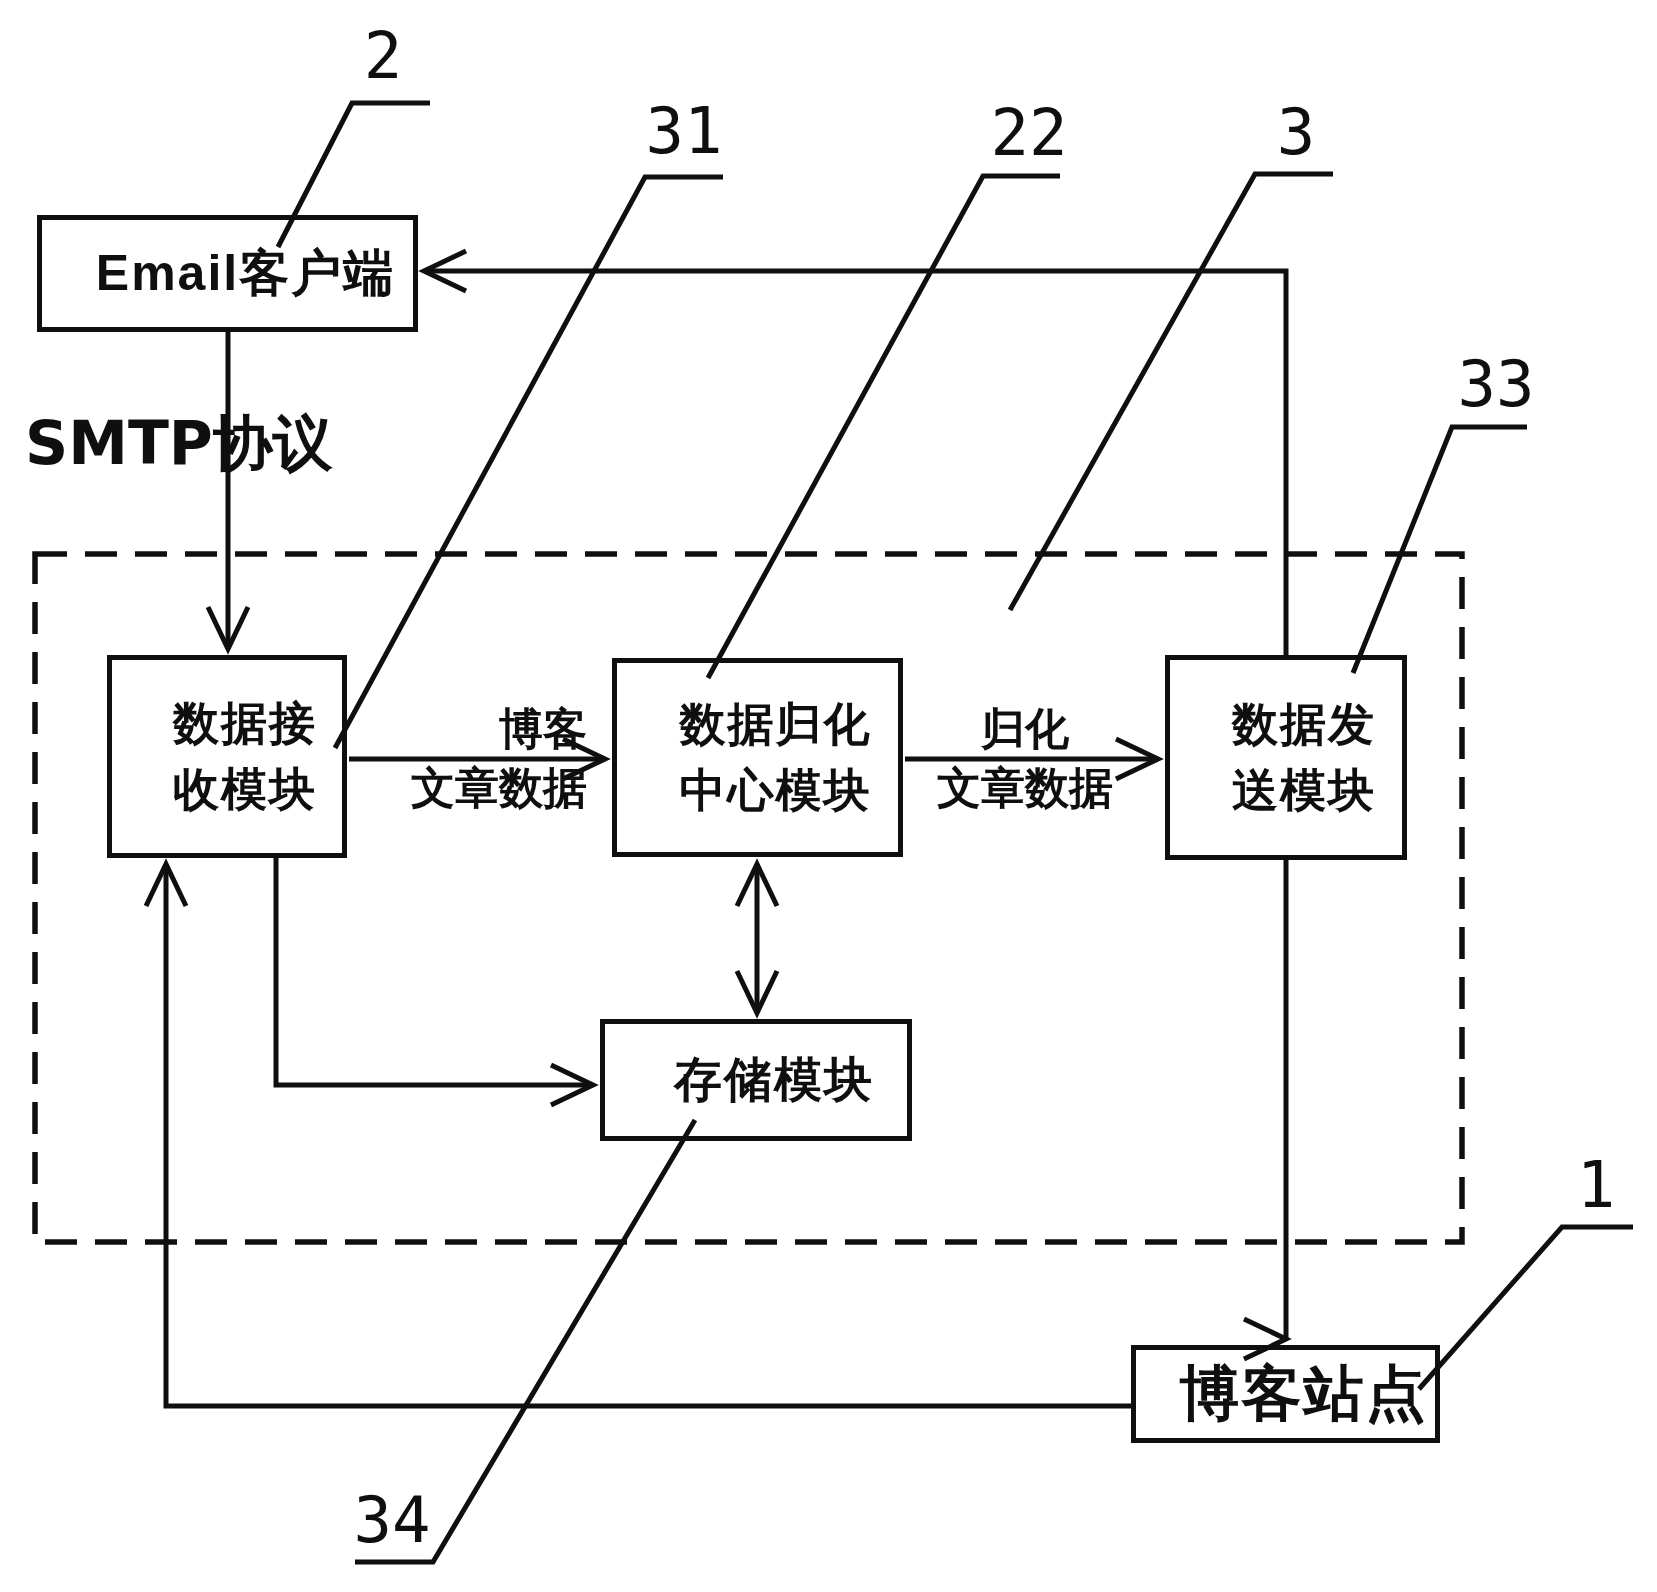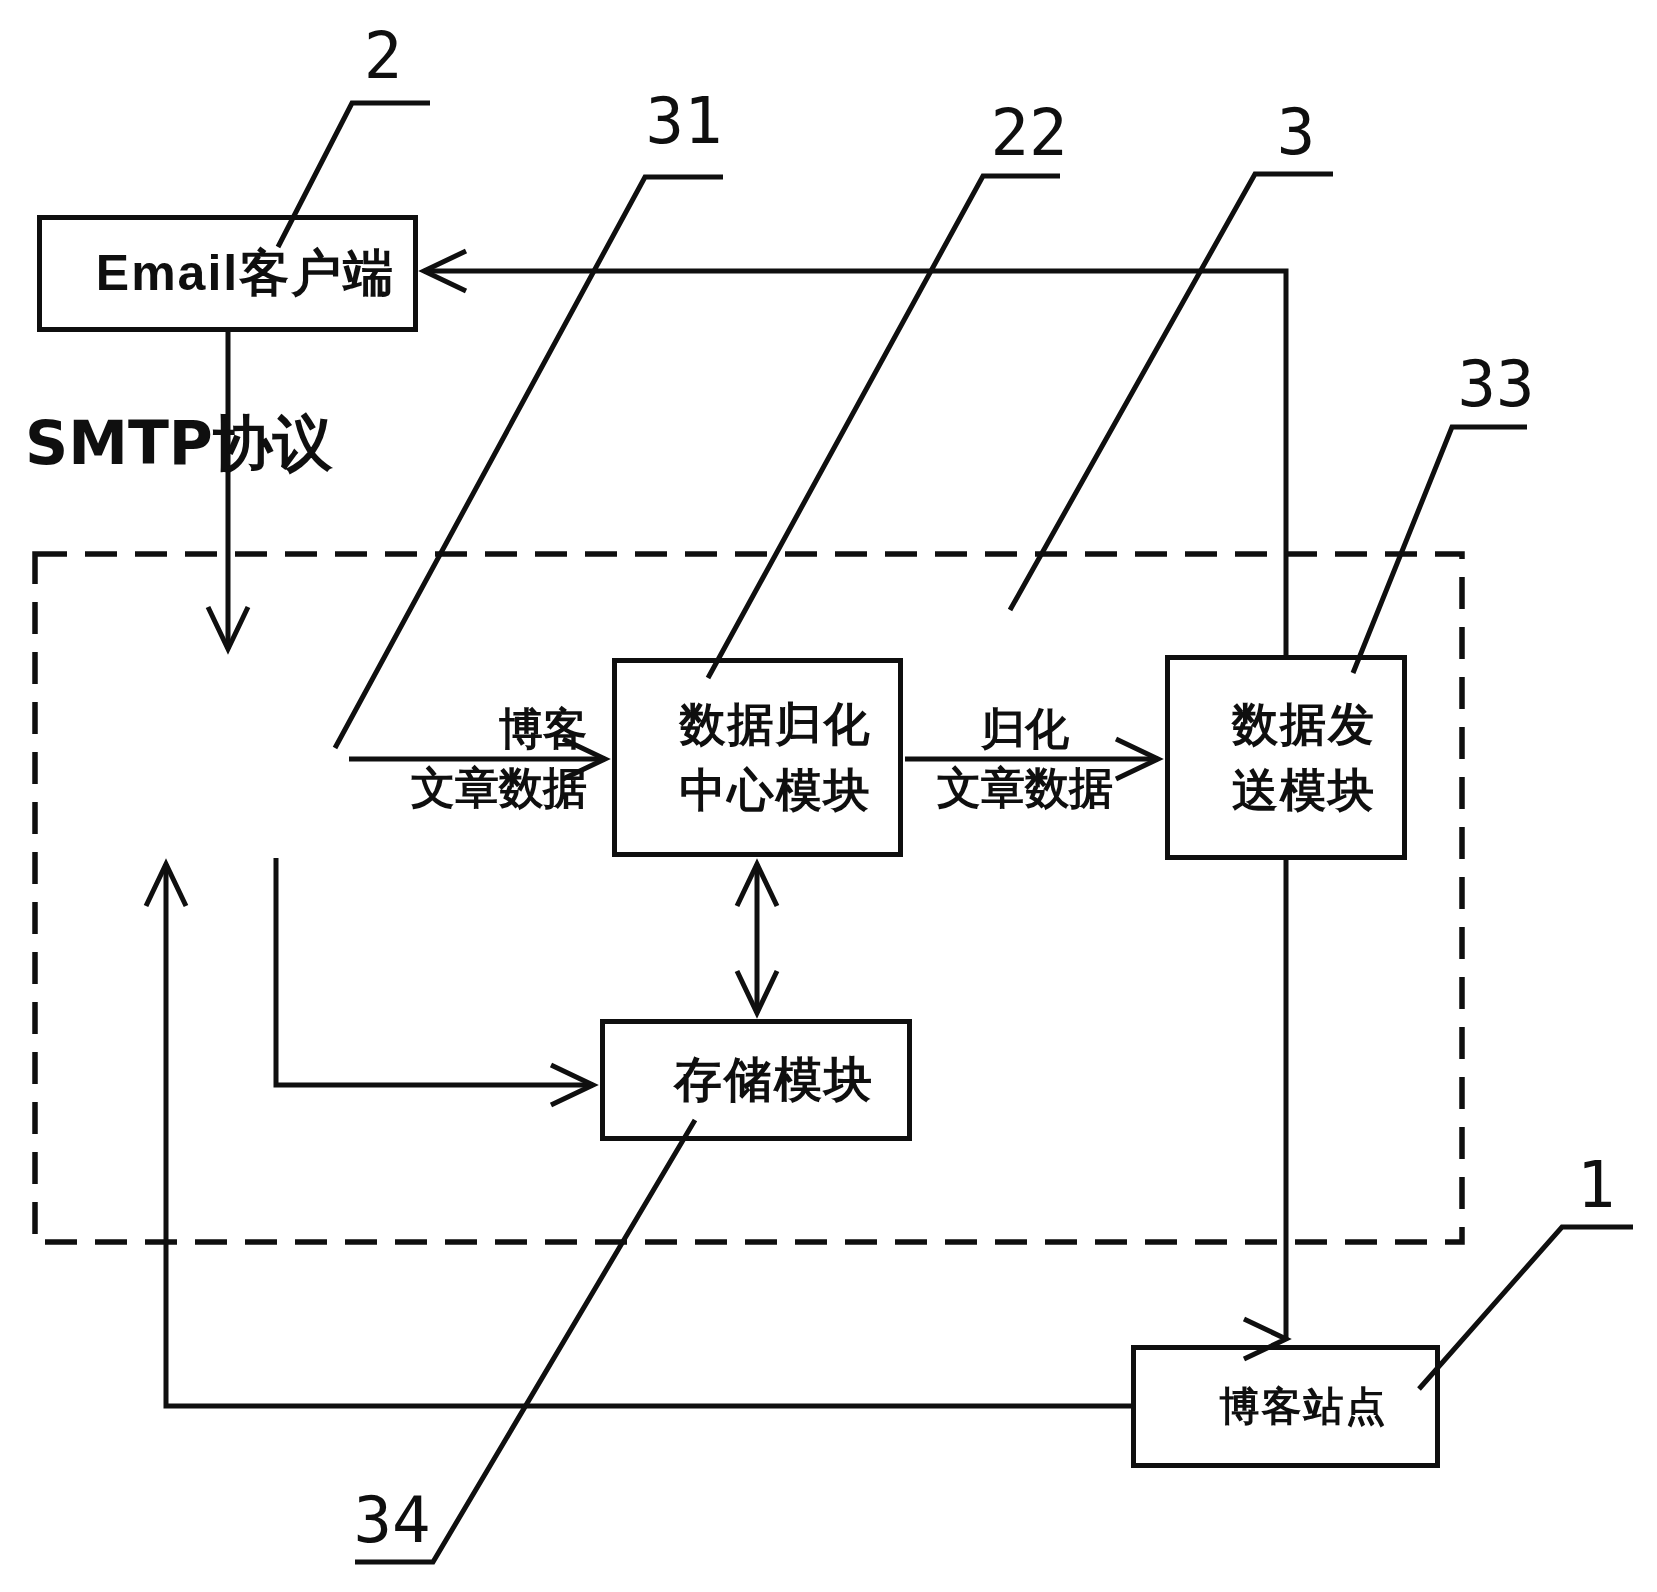--- a/index.html
+++ b/index.html
@@ -37,21 +37,21 @@
     line-height: 1.42;
     letter-spacing: 2px;
     z-index: 2;
     padding-left: 36px;
   }
   .box-email    { left: 37px;   top: 215px;  width: 381px; height: 117px; font-size: 50px; }
   .box-receive  { left: 107px;  top: 655px;  width: 240px; height: 203px; }
   .box-normal   { left: 612px;  top: 658px;  width: 291px; height: 199px; }
   .box-send     { left: 1165px; top: 655px;  width: 242px; height: 205px; }
   .box-storage  { left: 600px;  top: 1019px; width: 312px; height: 122px; font-size: 48px; }
-  .box-blog     { left: 1131px; top: 1345px; width: 309px; height: 123px; font-size: 40px; }
+  .box-blog     { left: 1131px; top: 1345px; width: 309px; height: 98px; font-size: 60px; }
   .edge-label {
     position: absolute;
     text-align: center;
     white-space: pre-line;
     font-size: 44px;
     font-weight: 700;
     line-height: 1.33;
     z-index: 2;
   }
   .edge-label-smtp {
@@ -67,21 +67,21 @@
     width: 140px;
     height: 70px;
     line-height: 70px;
     text-align: center;
     font-family: "DejaVu Sans Mono", monospace;
     font-size: 64px;
     font-weight: 400;
     z-index: 2;
   }
   .ref-2  { left: 313px;  top: 21px; }
-  .ref-31 { left: 614px;  top: 86px; }
+  .ref-31 { left: 614px;  top: 96px; }
   .ref-32 { left: 959px;  top: 98px; }
   .ref-3  { left: 1226px; top: 97px; }
   .ref-33 { left: 1426px; top: 349px; }
   .ref-34 { left: 322px;  top: 1485px; }
   .ref-1  { left: 1526px; top: 1150px; }
 </style>
 </head>
 <body>
 
 <div id="canvas">
@@ -107,20 +107,22 @@
     <path d="M430,103 L352,103 L278,247"></path>
     <path d="M723,177 L645,177 L335,748"></path>
     <path d="M1060,176 L983,176 L708,678"></path>
     <path d="M1333,174 L1255,174 L1010,610"></path>
     <path d="M1527,427 L1452,427 L1353,673"></path>
     <path d="M355,1562 L433,1562 L695,1120"></path>
     <path d="M1633,1227 L1562,1227 L1419,1389"></path>
   </svg>
 
   <div class="box box-email">Email客户端</div>
+  <div class="box box-receive">数据接
+收模块</div>
   <div class="box box-normal">数据归化
 中心模块</div>
   <div class="box box-storage">存储模块</div>
   <div class="box box-send">数据发
 送模块</div>
   <div class="box box-blog">博客站点</div>
 
   <div class="edge-label edge-label-smtp">SMTP协议</div>
   <div class="edge-label edge-label-blogdata">博客
 文章数据</div>

